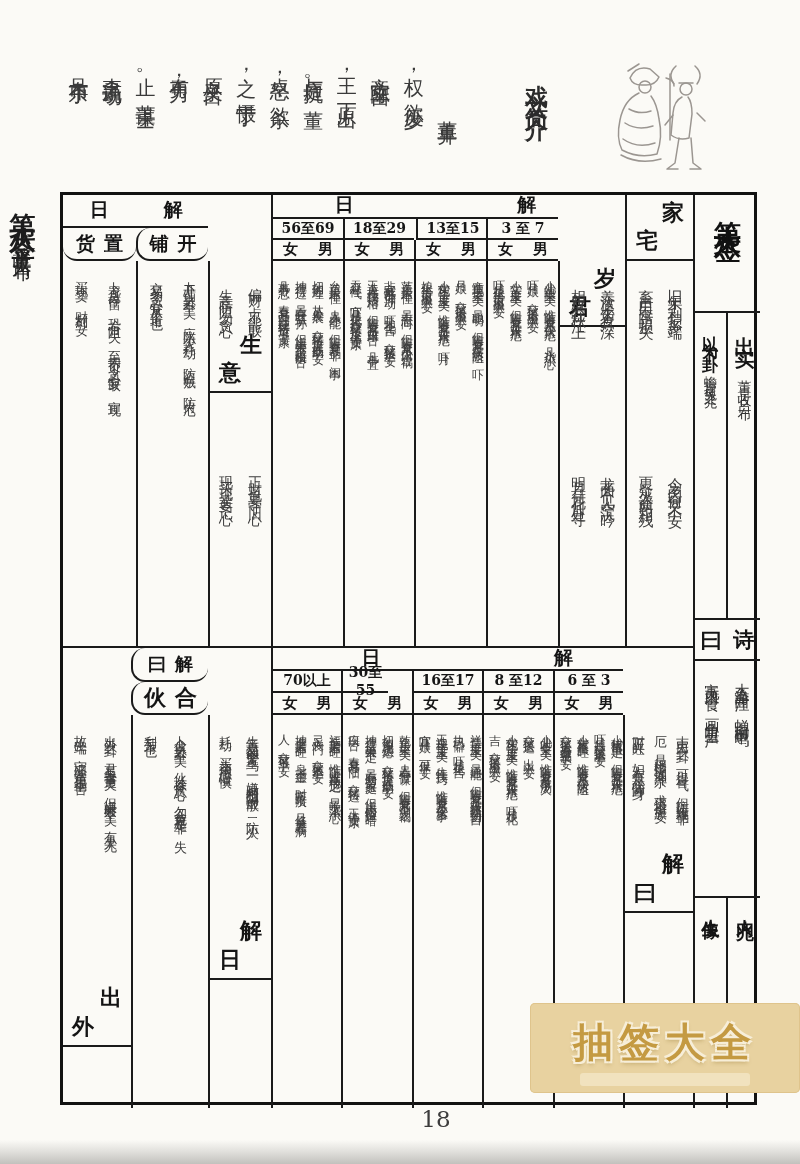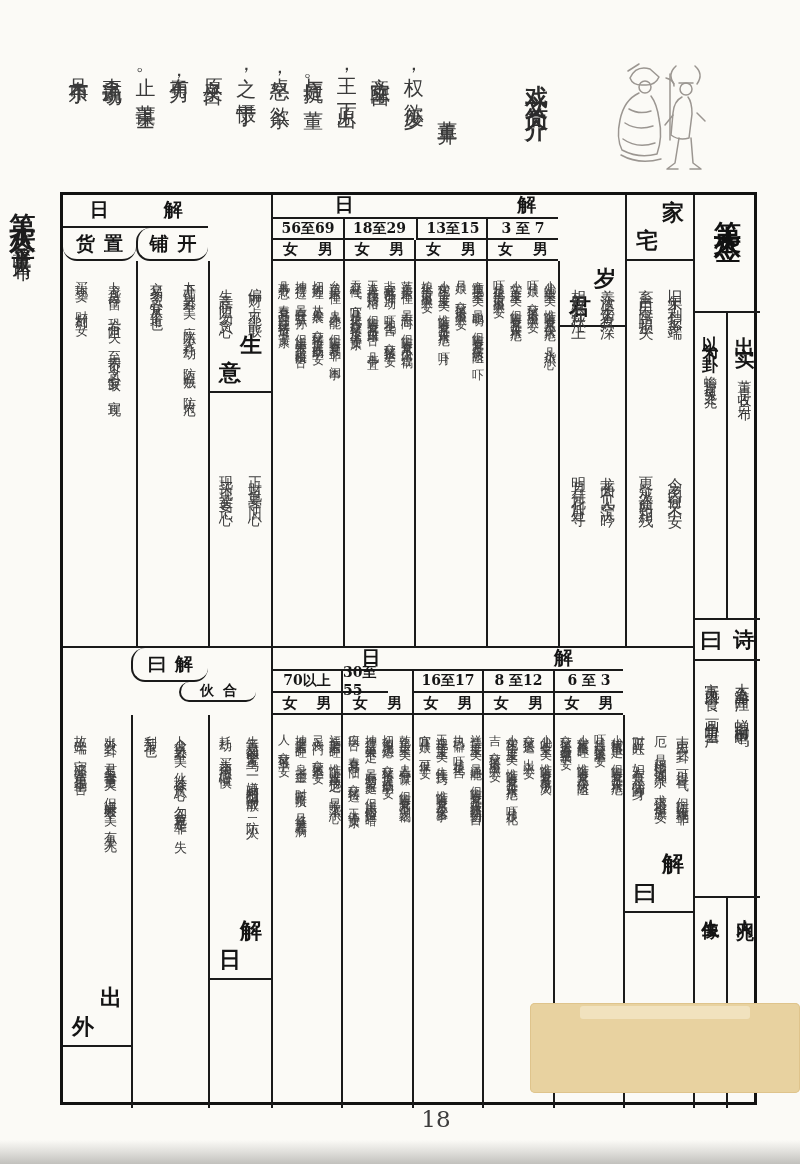--- a/index.html
+++ b/index.html
@@ -230,21 +230,21 @@
 财丁兴旺　妇人有喜小心防冲身</div>
       </div>
 
     <div class="abs bl bb" style="left:208px;top:453px;width:352px;height:23px;">
       <span class="span-char" style="left:83%;">解</span>
       <span class="span-char" style="left:28%;">日</span>
     </div>
     <div class="abs bl bb age-label" style="left:490px;top:476px;width:70px;height:22px;">6 至 3</div>
     <div class="abs bl bb age-label" style="left:419px;top:476px;width:71px;height:22px;">8 至12</div>
     <div class="abs bl bb age-label" style="left:349px;top:476px;width:70px;height:22px;">16至17</div>
-    <div class="abs bl bb age-label" style="left:278px;top:476px;width:47px;height:22px;">30至55</div>
+    <div class="abs bl bb age-label" style="left:278px;top:476px;width:47px;height:22px;text-align:center;">30至55</div>
     <div class="abs bl bb age-label" style="left:208px;top:476px;width:70px;height:22px;">70以上</div>
     <div class="abs bl bb gender" style="left:490px;top:498px;width:70px;height:22px;">
         <span>女</span>
         <span>男</span>
       </div>
     <div class="abs bl bb gender" style="left:419px;top:498px;width:71px;height:22px;">
         <span>女</span>
         <span>男</span>
       </div>
     <div class="abs bl bb gender" style="left:349px;top:498px;width:70px;height:22px;">
@@ -293,38 +293,39 @@
     <div class="abs bl bb stag" style="left:145px;top:453px;width:63px;height:67px;">
       <span class="c1">解</span>
       <span class="c2">日</span>
     </div>
     <div class="abs bl pad-cell" style="left:145px;top:520px;width:63px;height:393px;">
         <div class="vtext bleft" style="line-height:27px;">生意交易似空笼罩鸟　一嫌财利阻隔虚散　二防小人
 耗劫　买卖须用心谨慎</div>
       </div>
 
     <div class="abs bl bb hlabel" style="left:68px;top:453px;width:77px;height:34px;font-size:18px;">曰解</div>
-    <div class="abs bl bb hlabel" style="left:68px;top:487px;width:77px;height:20px;font-size:14px;margin-left:48px;">伙合</div>
+    <div class="abs bl bb hlabel" style="left:68px;top:487px;width:77px;height:33px;font-size:22px;">伙合</div>
     <div class="abs bl pad-cell" style="left:68px;top:520px;width:77px;height:393px;">
         <div class="vtext bleft">卜合伙之卦不美　伙计各怀贪心　勿合免惹是非　失
 利亏本也</div>
       </div>
 
     <div class="abs bb stag" style="left:0;top:453px;width:68px;height:67px;">
       <span class="c1">出</span>
       <span class="c2">外</span>
     </div>
     <div class="abs pad-cell" style="left:0;top:520px;width:68px;height:393px;">
         <div class="vtext bleft">出外之卦　君虽各事通灵　但嫌时令不美　有小人无
 故生端　守旧经营免生祸害</div>
       </div>
 
   </div>
 
   <div class="abs watermark" style="left:530px;top:1003px;width:270px;height:90px;">
+    <div class="wm-text">抽签大全</div>
     <div class="wm-bar"></div>
   </div>
 
   <div class="abs pagenum" style="left:404px;top:1106px;width:64px;height:34px;">18</div>
 
   <div class="abs scan-bottom" style="left:0;top:1140px;width:800px;height:24px;"></div>
 
 </div>
 
 </body></html>

